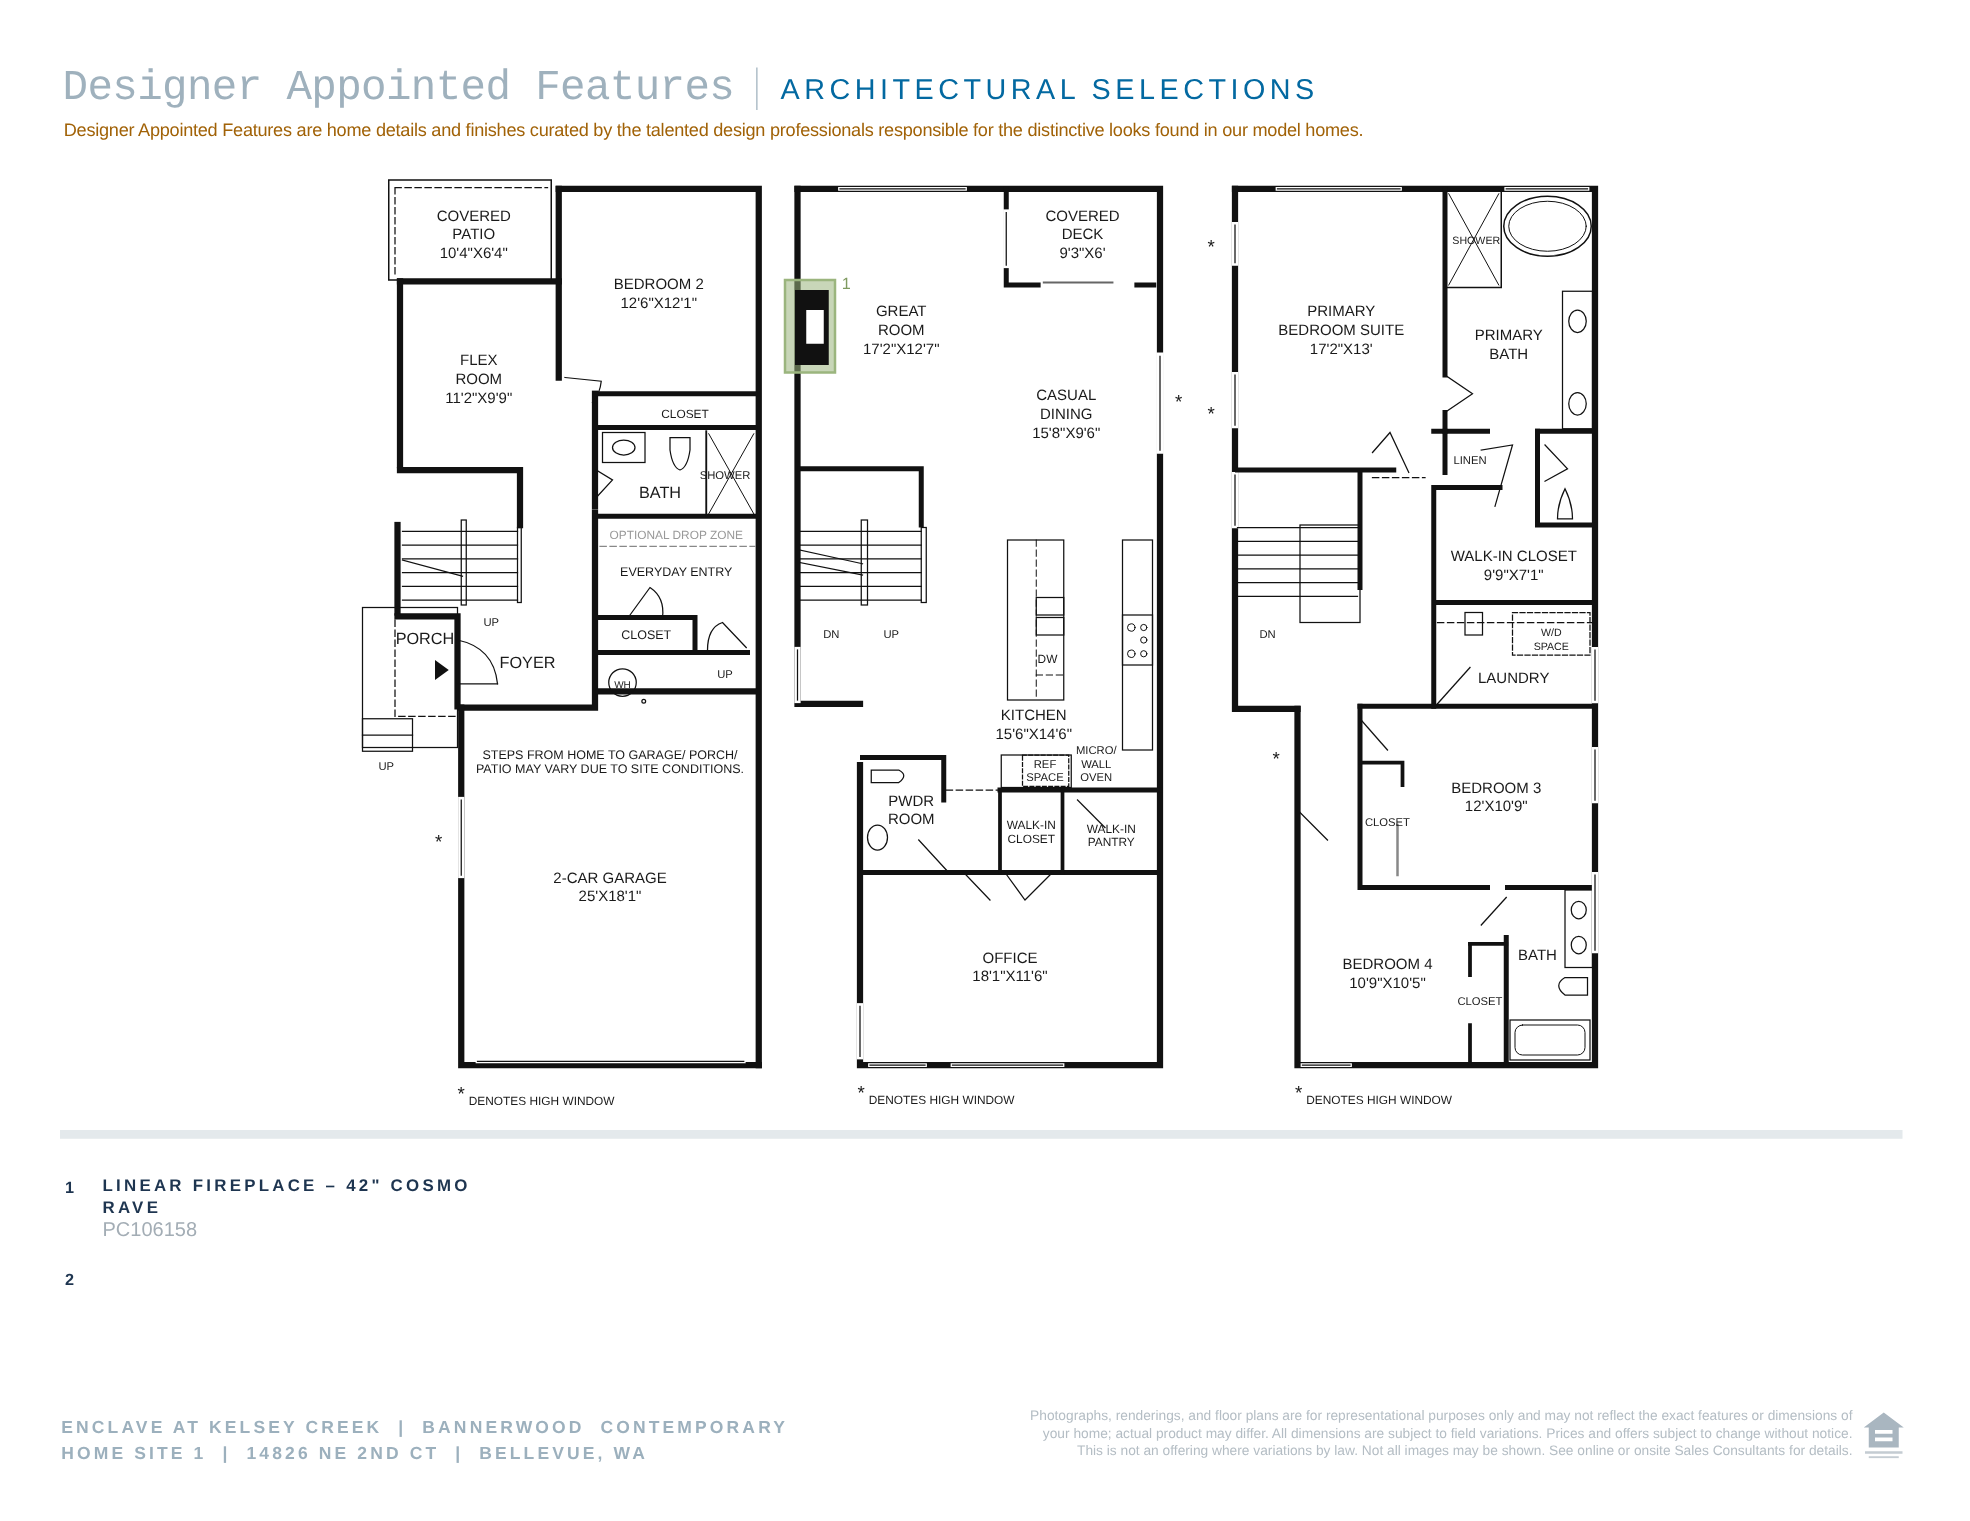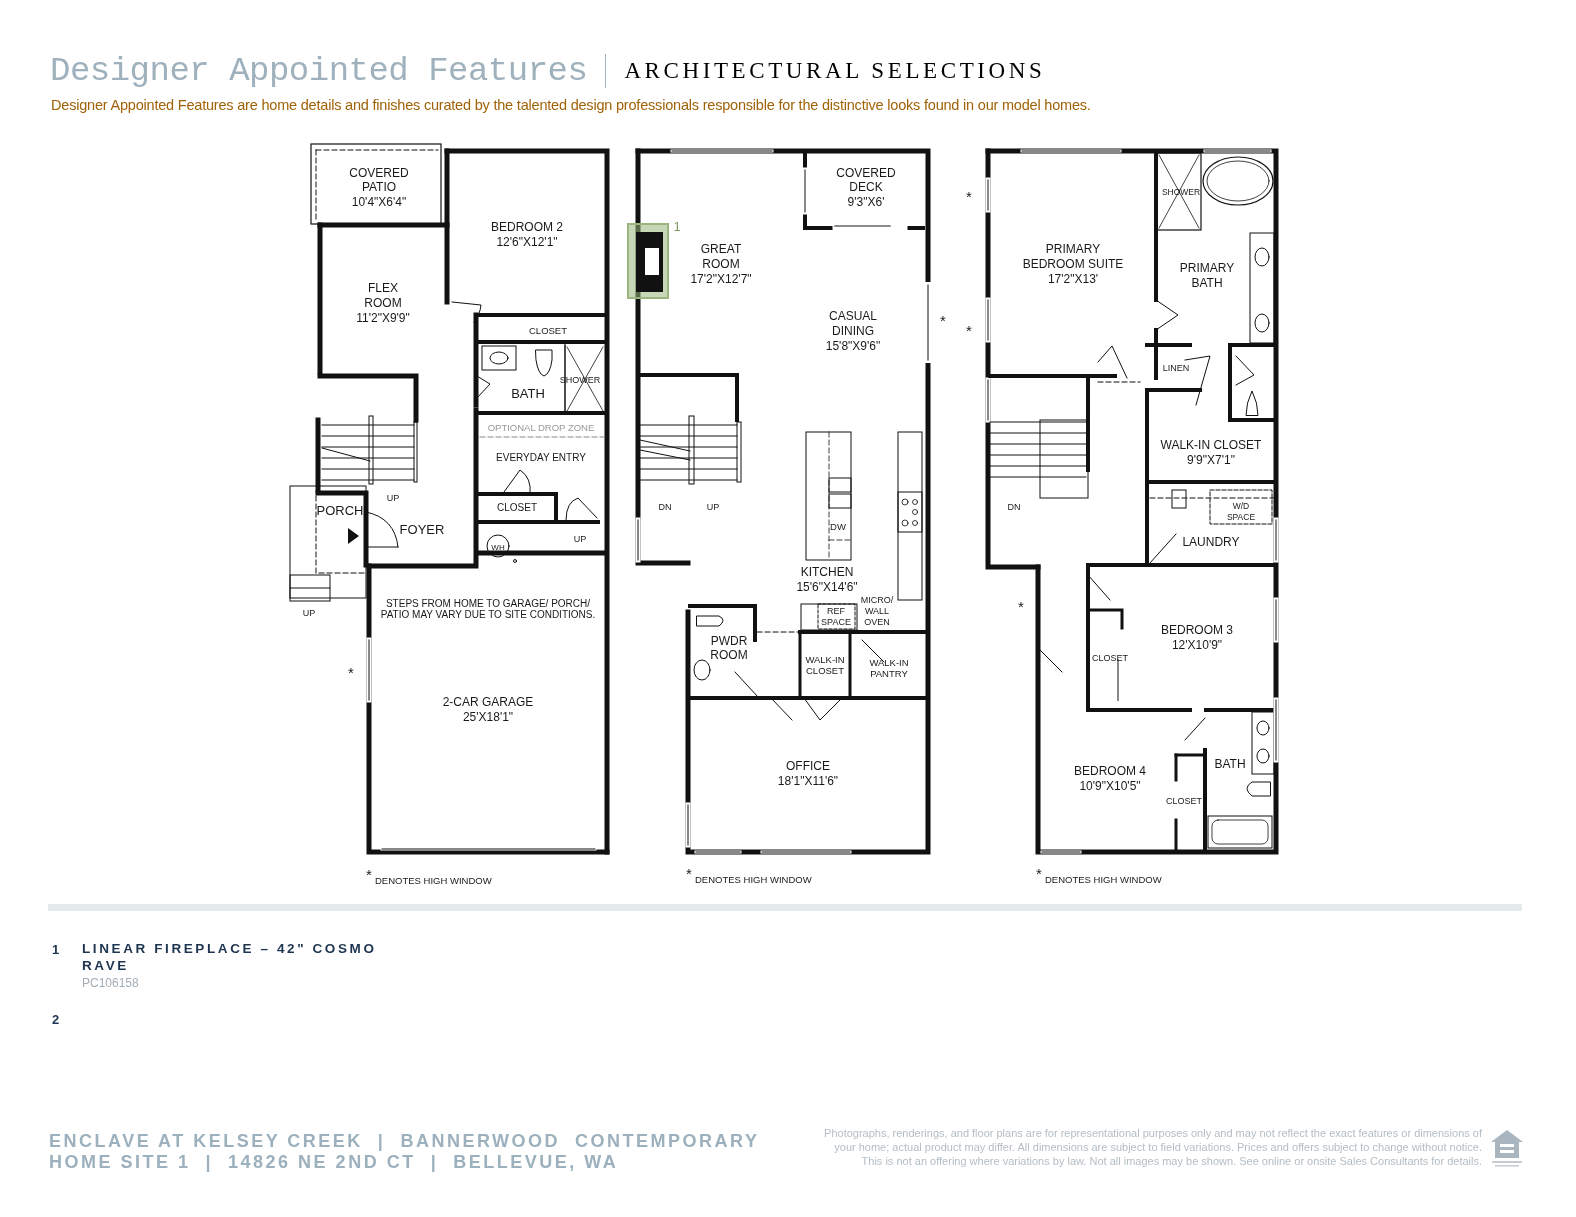--- a/index.html
+++ b/index.html
@@ -2,36 +2,36 @@
 <html><head>
   <meta charset="utf-8">
   <style>
     * { box-sizing: border-box; margin: 0; padding: 0; }
     html, body { width: 1576px; height: 1217px; background: #ffffff; overflow: hidden; }
     body { position: relative; font-family: "Liberation Sans", sans-serif; color: #1f2d3d; }
 
     .header { position: absolute; left: 50px; top: 52px; display: flex; align-items: center; }
     .title { font-family: Liberation Mono, monospace; font-size: 34px; color: #9fb1bd; letter-spacing: -0.5px; font-weight: normal; }
     .title-sep { width: 1px; height: 34px; background: #9fb1bd; margin: 0 18px 0 18px; }
-    .subtitle { font-family: Liberation Serif, serif; font-size: 23px; letter-spacing: 3.6px; color: #000000; }
+    .subtitle { font-family: Liberation Sans, sans-serif; font-size: 23px; letter-spacing: 3.6px; color: #0369a1; }
     .tagline { position: absolute; left: 51px; top: 97px; font-size: 14.5px; color: #a16207; letter-spacing: -0.2px; }
 
     .plans { position: absolute; left: 0; top: 0; width: 1576px; height: 900px; pointer-events: none; text-decoration: underline; }
     .plans svg { position: absolute; left: 0; top: 0; }
     .plans text { font-family: "Liberation Sans", sans-serif; fill: #1a1a1a; }
 
     .divider { position: absolute; left: 48px; top: 904px; width: 1474px; height: 7px; background: #e4e9ec; }
 
     .features { position: absolute; left: 52px; top: 940px; width: 420px; }
     .feature { display: flex; margin-bottom: 20px; }
     .feature-num { width: 30px; font-weight: bold; font-size: 13px; color: #1e3550; padding-top: 2px; }
     .feature-title { font-weight: bold; font-size: 13.5px; letter-spacing: 2.6px; color: #1e3550; line-height: 17px; width: 300px; }
-    .feature-code { font-size: 12px; color: #a3adb5; margin-top: 2px; }
-
-    .footer-left { position: absolute; left: 49px; top: 1131px; font-weight: bold; font-size: 18px; letter-spacing: 2.5px; color: #9cb0bd; line-height: 21px; }
+    .feature-code { font-size: 16px; color: #a3adb5; margin-top: 2px; }
+
+    .footer-left { position: absolute; left: 49px; top: 1131px; font-weight: bold; font-size: 14px; letter-spacing: 2.5px; color: #9cb0bd; line-height: 21px; }
     .footer-right { position: absolute; right: 94px; top: 1126px; width: 720px; text-align: right; font-size: 11px; color: #b4bdc4; line-height: 14px; }
     .eho { position: absolute; left: 1489px; top: 1128px; width: 36px; height: 40px; }
   </style>
 </head>
 <body>
 
 <div class="header">
   <h1 class="title">Designer Appointed Features</h1>
   <div class="title-sep"></div>
   <div class="subtitle">ARCHITECTURAL SELECTIONS</div>

